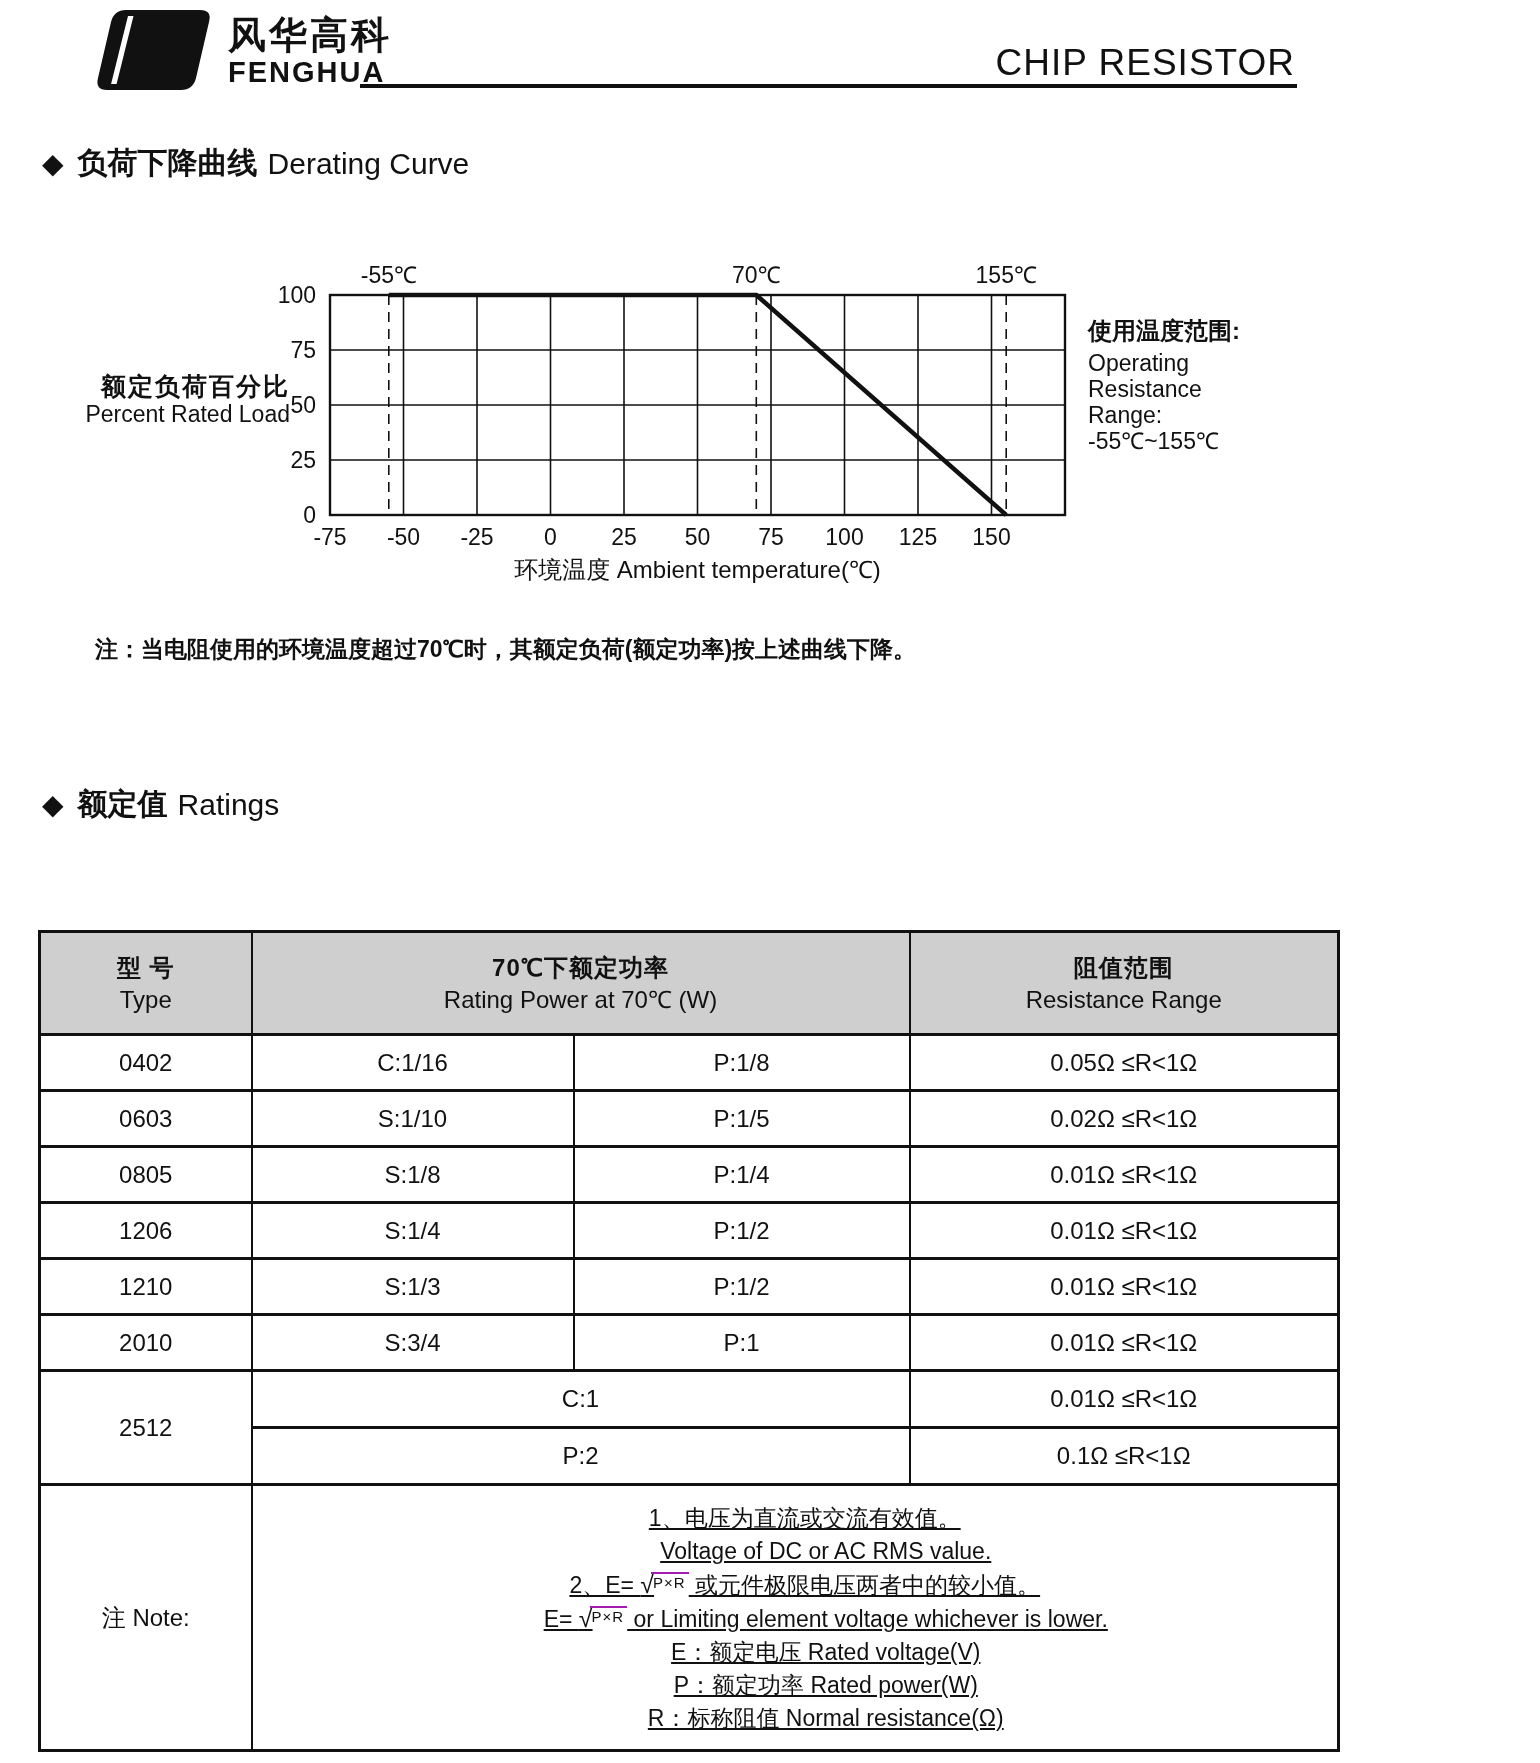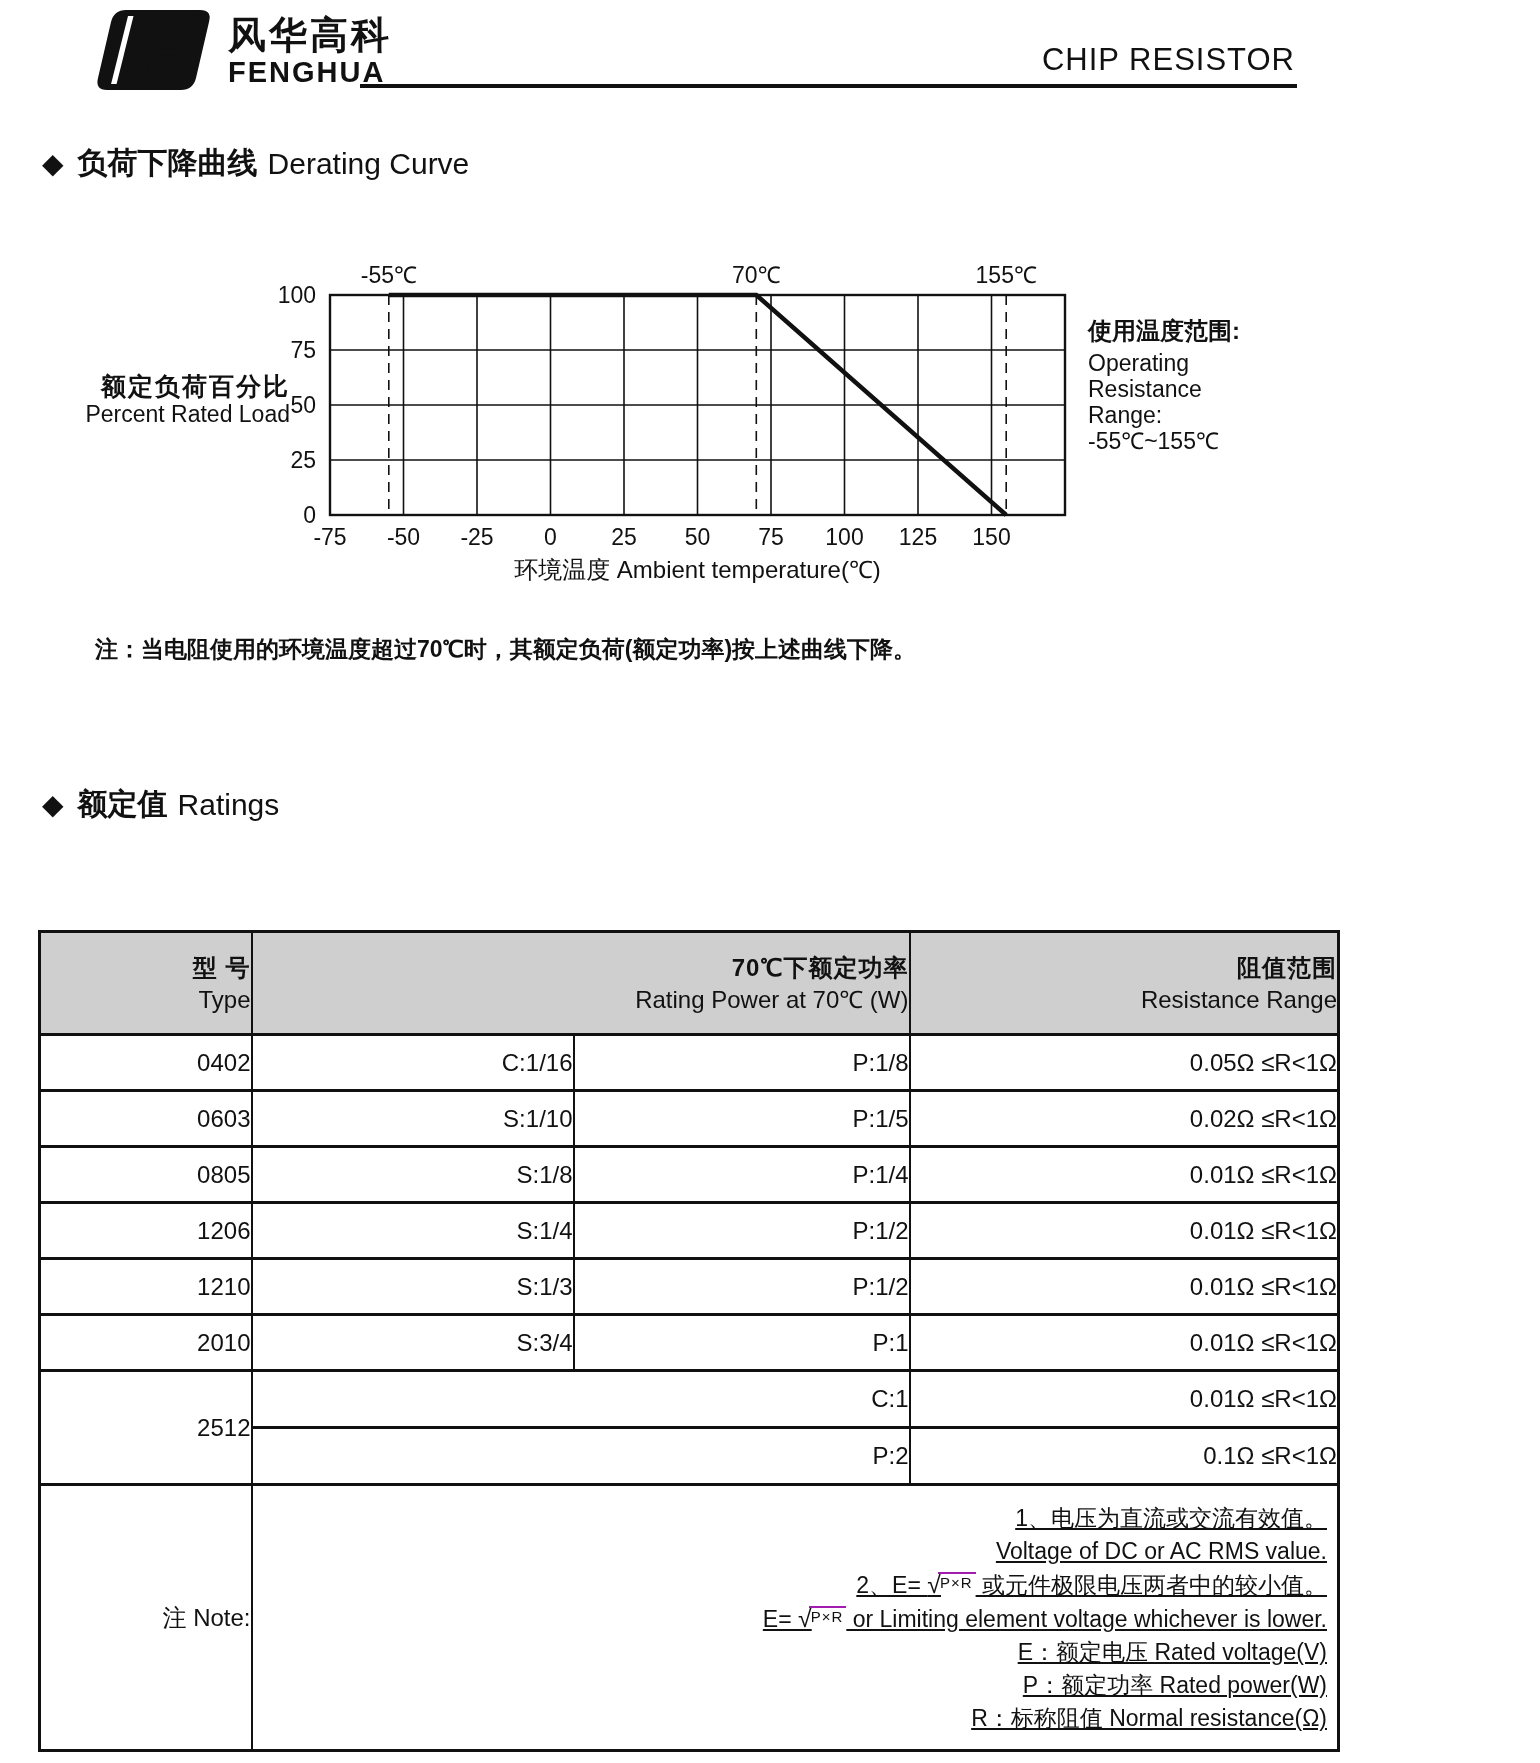--- a/index.html
+++ b/index.html
@@ -6,21 +6,21 @@
   .page{
     position:relative;width:1540px;height:1763px;background:#fff;overflow:hidden;
     font-family:"Liberation Sans",sans-serif;color:#111;
   }
   
   .brand{position:absolute;left:92px;top:8px;display:flex;align-items:flex-start;}
   .brand-mark{width:122px;height:84px;}
   .brand-text{margin-left:14px;margin-top:8px;line-height:1;}
   .brand-cn{font-size:38px;font-weight:bold;letter-spacing:3px;}
   .brand-en{font-size:29px;font-weight:bold;letter-spacing:2px;margin-top:4px;}
-  .doc-title{position:absolute;right:245px;top:42px;font-size:31px;letter-spacing:1px;}
+  .doc-title{position:absolute;right:245px;top:42px;font-size:37px;letter-spacing:1px;}
   .header-rule{position:absolute;left:360px;top:84px;width:937px;height:4px;background:#111;}
   
   .section-title{position:absolute;left:42px;font-size:30px;display:flex;align-items:center;}
   .section-title .diamond{font-size:28px;margin-right:14px;}
   .section-title .cn{font-weight:bold;margin-right:10px;}
   .st-derating{top:143px;}
   .st-ratings{top:784px;}
   
   .chart-svg{position:absolute;left:0;top:240px;}
   svg text{font-family:"Liberation Sans",sans-serif;fill:#111;}
@@ -30,21 +30,21 @@
   .chart-sidenote{position:absolute;left:1088px;top:318px;font-size:23px;line-height:26px;}
   .chart-sidenote div:first-child{font-weight:bold;font-size:24px;margin-bottom:6px;}
   
   .chart-note{position:absolute;left:95px;top:636px;width:1350px;font-size:23px;line-height:27px;}
   .chart-note .cn{font-weight:bold;margin-bottom:2px;}
   
   .ratings-table{position:absolute;left:38px;top:930px;border-collapse:collapse;table-layout:fixed;width:1299px;}
   .ratings-table td{
     border-left:2px solid #111;border-right:2px solid #111;
     border-top:3px solid #111;border-bottom:3px solid #111;
-    text-align:right;vertical-align:middle;font-size:24px;padding:0;
+    text-align:center;vertical-align:middle;font-size:24px;padding:0;
   }
   .ratings-table{border:3px solid #111;}
   .ratings-table .hdr{background:#cfcfcf;height:100px;}
   .ratings-table .hdr .cn{font-weight:bold;font-size:24px;line-height:34px;letter-spacing:1px;}
   .ratings-table .hdr .en{font-size:24px;line-height:30px;}
   .ratings-table tr.data-row{height:56px;}
   .ratings-table tr.sub-row{height:57px;}
   .note-cell{text-align:right;padding:16px 10px 14px 30px !important;text-decoration:underline;}
   .note-line{font-size:23px;line-height:33px;}
   .note-line.indent{padding-left:42px;}

